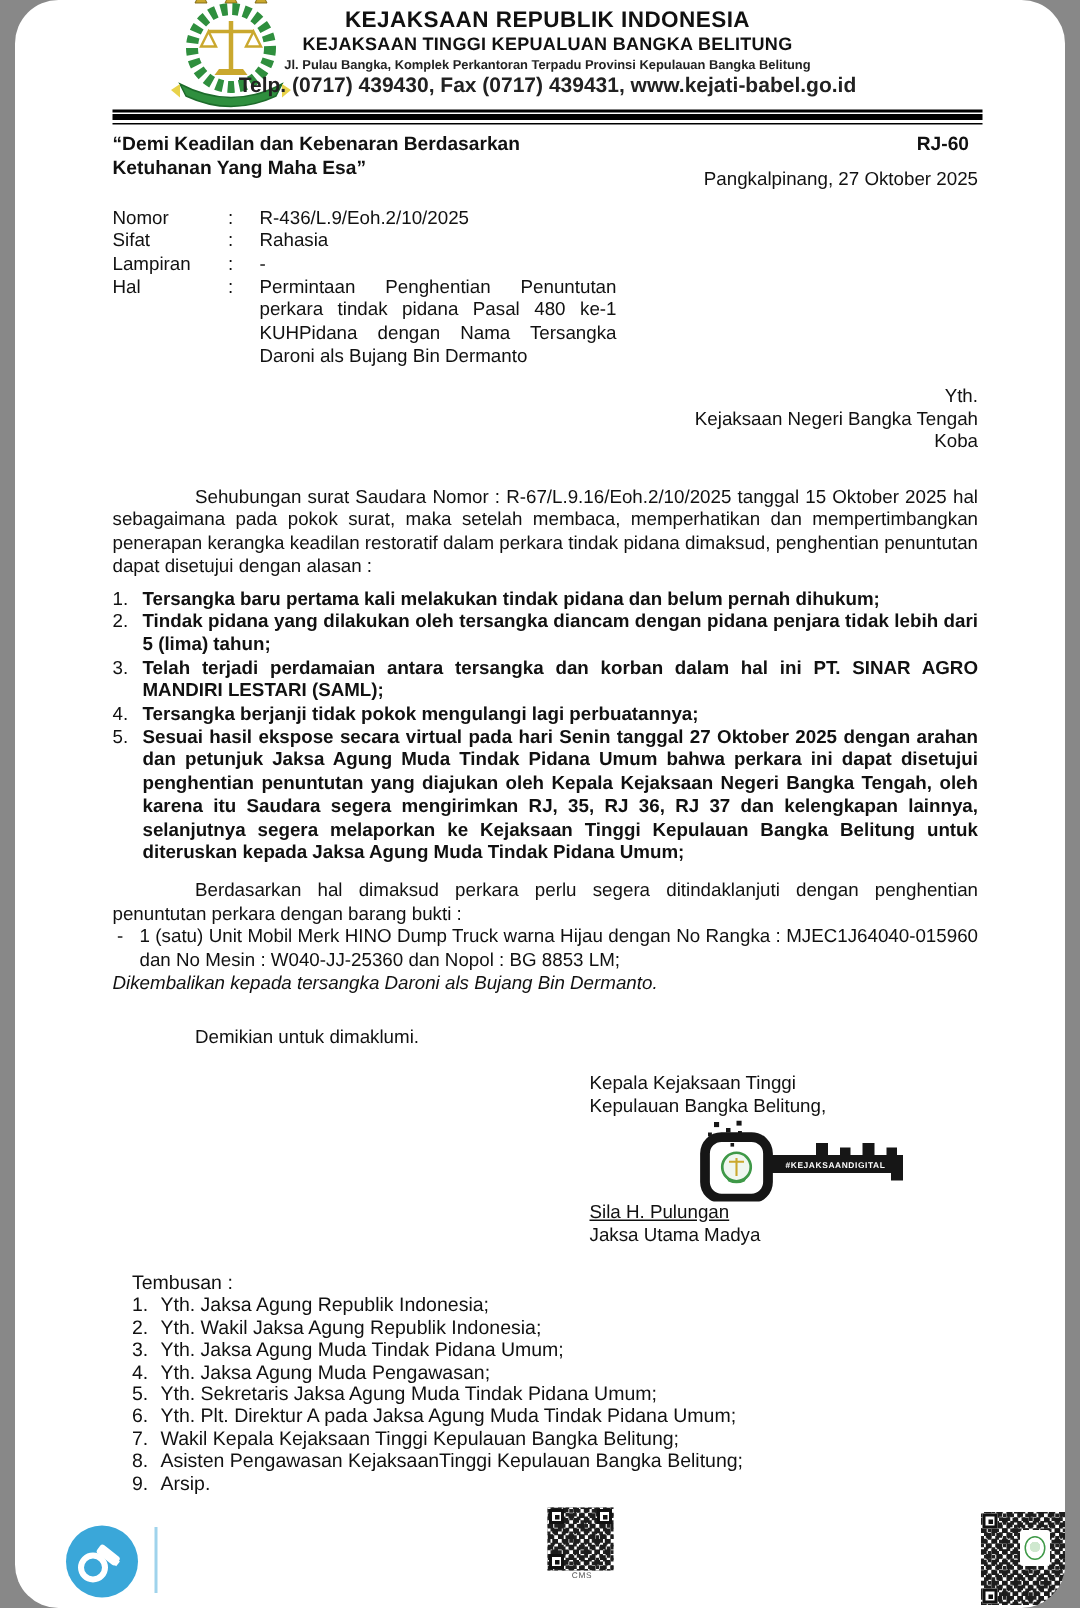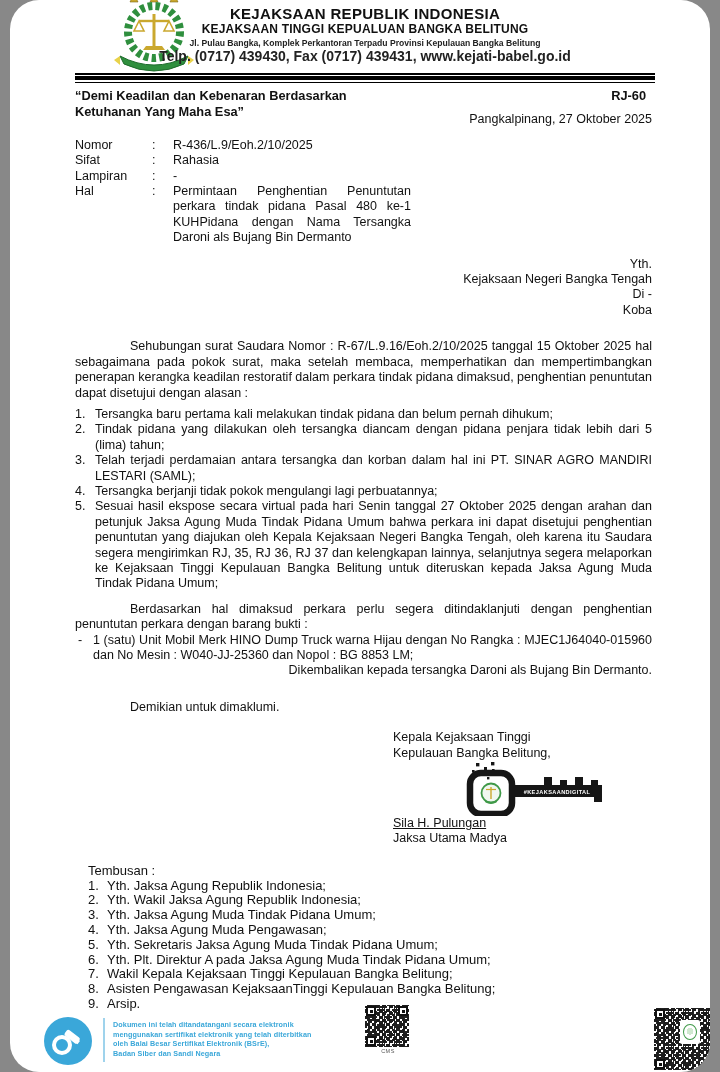--- a/index.html
+++ b/index.html
@@ -39,27 +39,27 @@
 
   .recipient { margin-top:11px;text-align:right; }
   .recipient .indent { padding-left:40px; }
 
   .para { margin-top:21px; text-align:justify; text-indent:55px; }
   .para.nogap { margin-top:10px; }
 
   .numlist { margin-top:6px; }
   .numlist .item { display:flex; align-items:flex-start; }
   .numlist .num { width:20px; flex:none; }
-  .numlist .txt { flex:1; text-align:justify; }
+  .numlist .txt { flex:1; text-align:justify;font-weight:bold; }
 
   .dashrow { display:flex; align-items:flex-start; }
   .dashrow .dash { width:18px; flex:none; padding-left:3px; }
   .dashrow .txt { flex:1; text-align:justify; }
 
-  .plain { text-align:right; }
+  .plain { text-align:left;font-style:italic; }
 
   
   .sigblock { margin-top:15px; margin-left:318px; width:280px; }
   .stamp { display:block; margin:1px auto 0; }
   .signame { text-decoration:underline; }
   
   .tembusan { margin-top:17px; margin-left:13px; font-size:13px; line-height:14.8px; }
   .tembusan .item { display:flex; }
   .tembusan .num { width:19px; flex:none; }
 
@@ -149,21 +149,20 @@
       <div class="meta-row">
         <span class="meta-label">Hal</span>
         <span class="meta-sep">:</span>
         <span class="meta-value justify">Permintaan Penghentian Penuntutan perkara tindak pidana Pasal 480 ke-1 KUHPidana dengan Nama Tersangka Daroni als Bujang Bin Dermanto</span>
       </div>
     </div>
 
     <div class="recipient">
       <div>Yth.</div>
       <div>Kejaksaan Negeri Bangka Tengah</div>
-      <div>Di -</div>
       <div class="indent">Koba</div>
     </div>
 
     <div class="para">Sehubungan surat Saudara Nomor : R-67/L.9.16/Eoh.2/10/2025 tanggal 15 Oktober 2025 hal sebagaimana pada pokok surat, maka setelah membaca, memperhatikan dan mempertimbangkan penerapan kerangka keadilan restoratif dalam perkara tindak pidana dimaksud, penghentian penuntutan dapat disetujui dengan alasan :</div>
 
     <div class="numlist">
       <div class="item">
         <span class="num">1.</span>
         <span class="txt">Tersangka baru pertama kali melakukan tindak pidana dan belum pernah dihukum;</span>
       </div>
@@ -269,26 +268,20 @@
   </div>
 
   <div class="footer">
     <svg class="bsre-badge" viewBox="0 0 50 50">
       <circle cx="25" cy="25" r="24" fill="#3aa7d9"></circle>
       <circle cx="19" cy="29" r="8" fill="none" stroke="#ffffff" stroke-width="4"></circle>
       <rect x="25" y="13" width="16" height="7" rx="2" transform="rotate(38 25 13)" fill="#ffffff"></rect>
       <rect x="33" y="22" width="5" height="4" transform="rotate(38 33 22)" fill="#ffffff"></rect>
     </svg>
     <div class="fdivider"></div>
-    <div class="fdisclaimer">
-      <div>Dokumen ini telah ditandatangani secara elektronik</div>
-      <div>menggunakan sertifikat elektronik yang telah diterbitkan</div>
-      <div>oleh Balai Besar Sertifikat Elektronik (BSrE),</div>
-      <div>Badan Siber dan Sandi Negara</div>
-    </div>
 
     <div class="qr-small-wrap">
       <div class="qr qr-small">
         <div class="finder" style="left:1px;top:1px;"></div>
         <div class="finder" style="right:1px;top:1px;"></div>
         <div class="finder" style="left:1px;bottom:1px;"></div>
       </div>
       <div class="qr-caption">CMS</div>
     </div>
 

